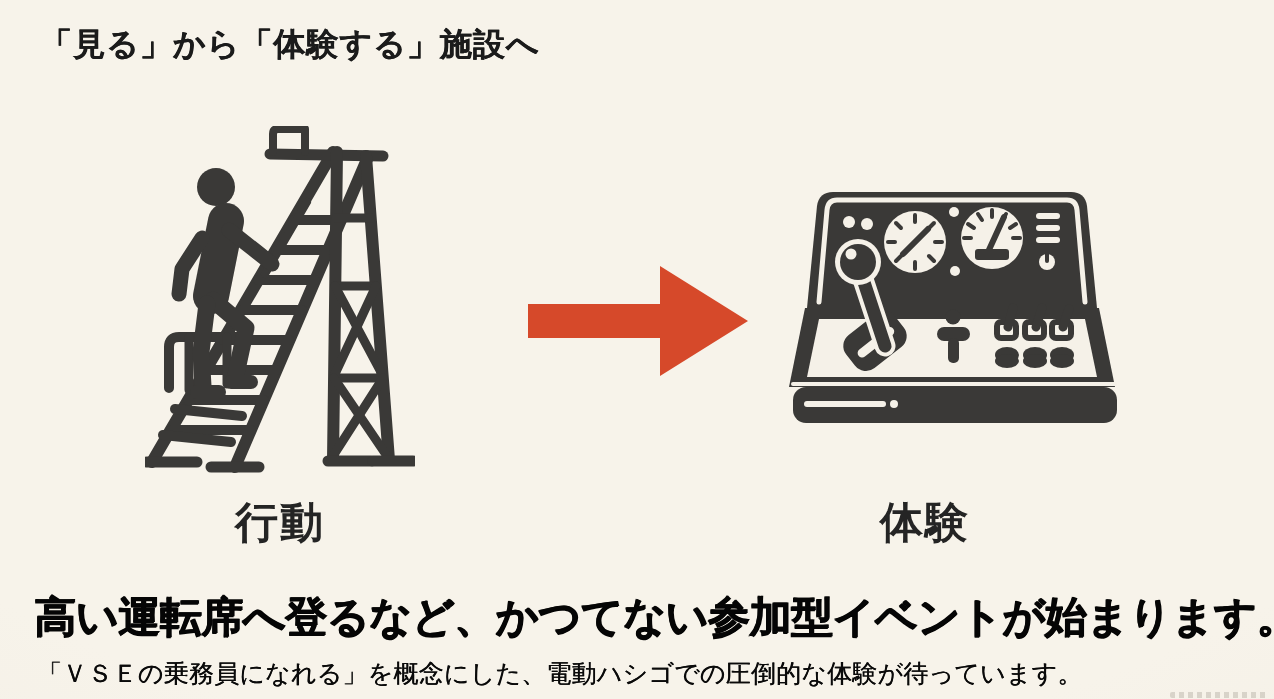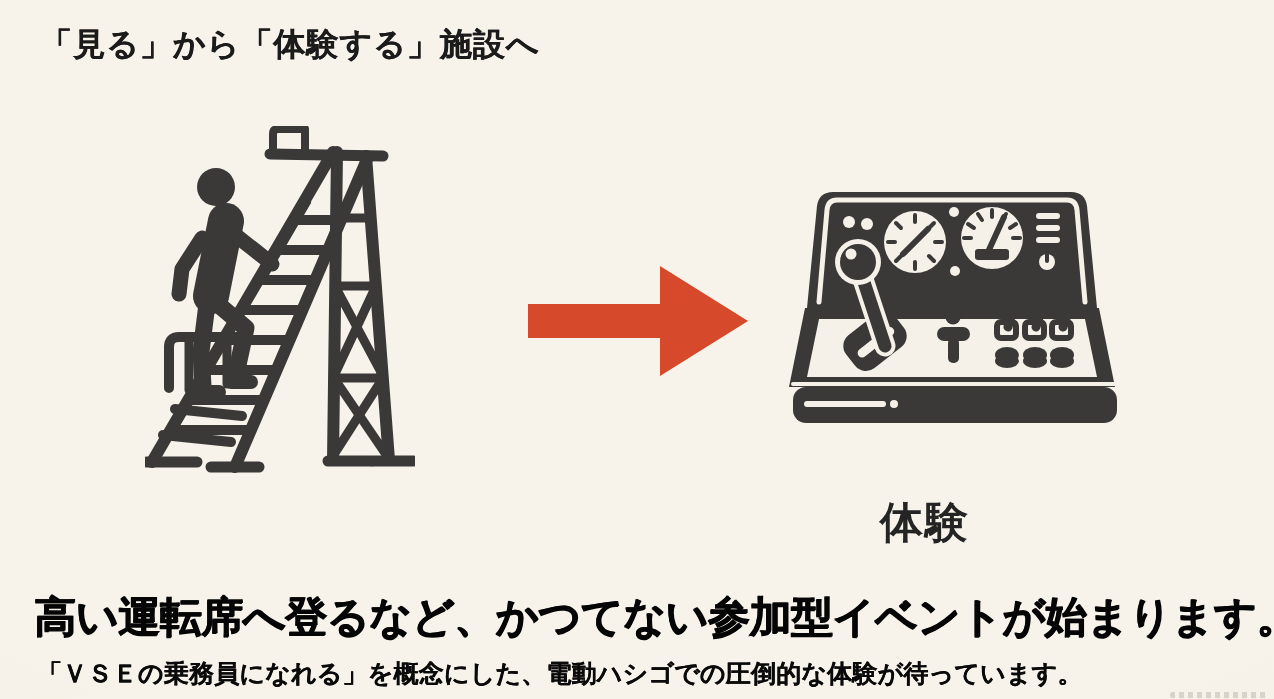--- a/index.html
+++ b/index.html
@@ -30,21 +30,21 @@
   .caption.left{left:145px;width:270px;}
   .caption.right{left:755px;width:340px;}
   .headline{
     position:absolute;left:34px;top:589px;width:1226px;
     font-size:42px;font-weight:bold;color:#050505;
     letter-spacing:-0.5px;white-space:nowrap;
     text-shadow:1px 0 0 #050505, 0 0.5px 0 #050505;
   }
   .subtext{
     position:absolute;left:37px;top:657px;width:1200px;
-    font-size:25px;font-weight:bold;color:#0a0a0a;
+    font-size:25px;font-weight:normal;color:#0a0a0a;
     letter-spacing:0.2px;white-space:nowrap;
     text-shadow:0.4px 0 0 #0a0a0a;
   }
   .watermark-fragment{
     position:absolute;left:1170px;top:692px;width:98px;height:6px;
     background:repeating-linear-gradient(90deg,
       rgba(125,118,105,.45) 0 5px, rgba(125,118,105,0) 5px 9px);
     opacity:.55;border-radius:2px;
   }
   .ink{stroke:#3a3937;fill:none;stroke-linecap:round;stroke-linejoin:round;}
@@ -209,19 +209,20 @@
         <ellipse cx="250" cy="181" rx="12" ry="7"></ellipse>
       <ellipse cx="277" cy="175" rx="12" ry="8"></ellipse>
         <ellipse cx="277" cy="181" rx="12" ry="7"></ellipse>
     </g>
 
     <rect class="ink-fill" x="8" y="207" width="324" height="36" rx="13"></rect>
     <path class="cream" stroke-width="6" d="M22,224 L98,224"></path>
     <circle class="cream-fill" cx="109" cy="224" r="4"></circle>
   </svg>
 
+  <div class="caption left">行動</div>
   <div class="caption right">体験</div>
 
   <div class="headline">高い運転席へ登るなど、かつてない参加型イベントが始まります。</div>
   <div class="subtext">「ＶＳＥの乗務員になれる」を概念にした、電動ハシゴでの圧倒的な体験が待っています。</div>
 
   <div class="watermark-fragment"></div>
 </div>
 
 </body></html>

